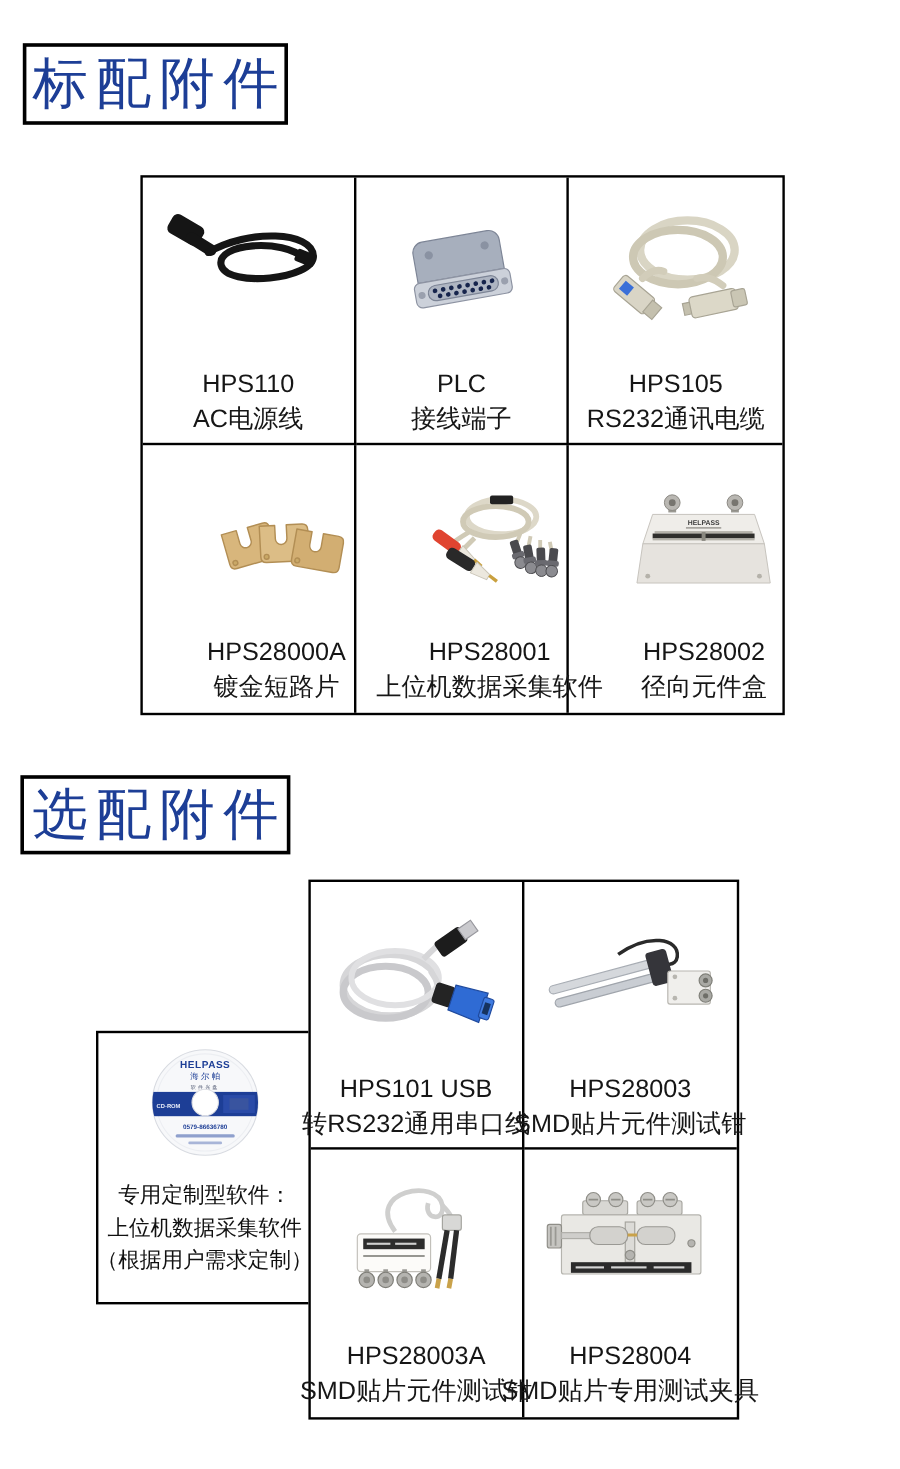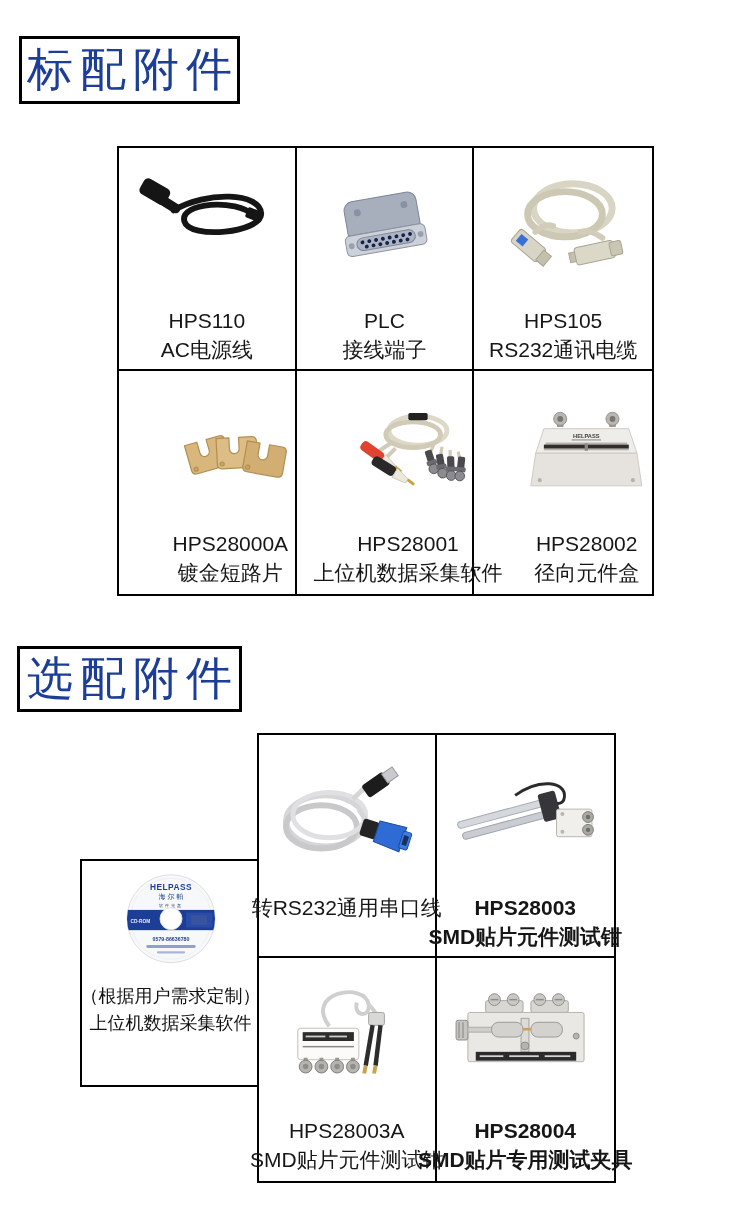--- a/index.html
+++ b/index.html
@@ -15,21 +15,21 @@
   #title-opt{left:17px;top:646px;width:219px;height:60px;text-align:center;}
 
   
   .grid{position:absolute;display:grid;border:2px solid #000;background:#fff;}
   .grid .cell{display:flex;flex-direction:column;align-items:center;overflow:visible;min-width:0;}
   .cols3{grid-template-columns:repeat(3,1fr);grid-template-rows:repeat(2,1fr);}
   .cols2{grid-template-columns:repeat(2,1fr);grid-template-rows:repeat(2,1fr);}
   .grid .cell{border-right:2px solid #000;border-bottom:2px solid #000;}
   .cols3 .cell:nth-child(3n){border-right:none;}
   .cols3 .cell:nth-child(n+4){border-bottom:none;margin-left:47px;}
-  .cols2 .cell:nth-child(2n){border-right:none;font-weight:bold;}
+  .cols2 .cell:nth-child(2n){border-right:none;}
   .cols2 .cell:nth-child(n+3){border-bottom:none;}
 
   #grid-std{left:117px;top:146px;width:533px;height:446px;}
   #grid-opt{left:257px;top:733px;width:355px;height:446px;}
 
   .cell .img{height:150px;margin-top:8px;display:flex;align-items:center;justify-content:center;width:100%;}
   .cell .model,.cell .name{font-size:21px;line-height:29px;text-align:center;white-space:nowrap;color:#161616;}
 
   
   #software-box{position:absolute;left:80px;top:859px;width:177px;height:224px;
@@ -239,22 +239,23 @@
           <rect x="92" y="49" width="30" height="17" fill="#2a4ba8"></rect>
           <rect x="98" y="52" width="18" height="11" fill="#39549f"></rect>
           <text x="29" y="61" font-size="5.5" fill="#e9edf8" font-weight="bold">CD-ROM</text>
         </g>
         <circle cx="75" cy="56" r="12.5" fill="#ffffff" stroke="#dcdee4"></circle>
         <text x="75" y="81" text-anchor="middle" font-size="6" font-weight="bold" fill="#1d3e96">0579-86636780</text>
         <rect x="47" y="86" width="56" height="3.2" rx="1.5" fill="#8fa0cd"></rect>
         <rect x="59" y="93" width="32" height="2.6" rx="1.3" fill="#a8b5d8"></rect>
       </svg>
     </div>
+    <div class="sw-line">专用定制型软件：</div>
+    <div class="sw-line">上位机数据采集软件</div>
     <div class="sw-line">（根据用户需求定制）</div>
-    <div class="sw-line">上位机数据采集软件</div>
   </div>
 
   <div class="grid cols2" id="grid-opt">
 
     <div class="cell">
       <div class="img">
         <svg width="158" height="128" viewBox="0 0 160 130">
           <ellipse cx="58" cy="68" rx="40" ry="26" fill="none" stroke="#d6d6d8" stroke-width="6"></ellipse>
           <ellipse cx="54" cy="74" rx="36" ry="22" fill="none" stroke="#c9c9cc" stroke-width="6"></ellipse>
           <ellipse cx="62" cy="62" rx="37" ry="23" fill="none" stroke="#e0e0e2" stroke-width="5"></ellipse>
@@ -265,20 +266,21 @@
           </g>
           <path d="M92 56 C 96 62 98 66 100 70" stroke="#d6d6d8" stroke-width="5" fill="none"></path>
           <g transform="rotate(18 118 80)">
             <rect x="94" y="72" width="17" height="18" rx="3" fill="#242424"></rect>
             <polygon points="110,70 138,68 138,94 110,92" fill="#2f6bd4" stroke="#1f4a9e"></polygon>
             <rect x="136" y="72" width="9" height="18" rx="2" fill="#3f7be0" stroke="#1f4a9e"></rect>
             <rect x="138" y="76" width="5" height="10" fill="#16335f"></rect>
           </g>
         </svg>
       </div>
+      <div class="model">HPS101 USB</div>
       <div class="name">转RS232通用串口线</div>
     </div>
 
     <div class="cell">
       <div class="img">
         <svg width="158" height="128" viewBox="0 0 160 130">
           <path d="M70 42 C 95 24 122 28 120 44 C 119 52 108 52 108 46" stroke="#2a2a2a" stroke-width="3" fill="none"></path>
           <g transform="rotate(-15 70 66)">
             <rect x="12" y="54" width="98" height="7" rx="3.5" fill="#d5d8dc" stroke="#a8adb4"></rect>
             <rect x="14" y="66" width="96" height="7" rx="3.5" fill="#c9cdd3" stroke="#a0a5ac"></rect>

